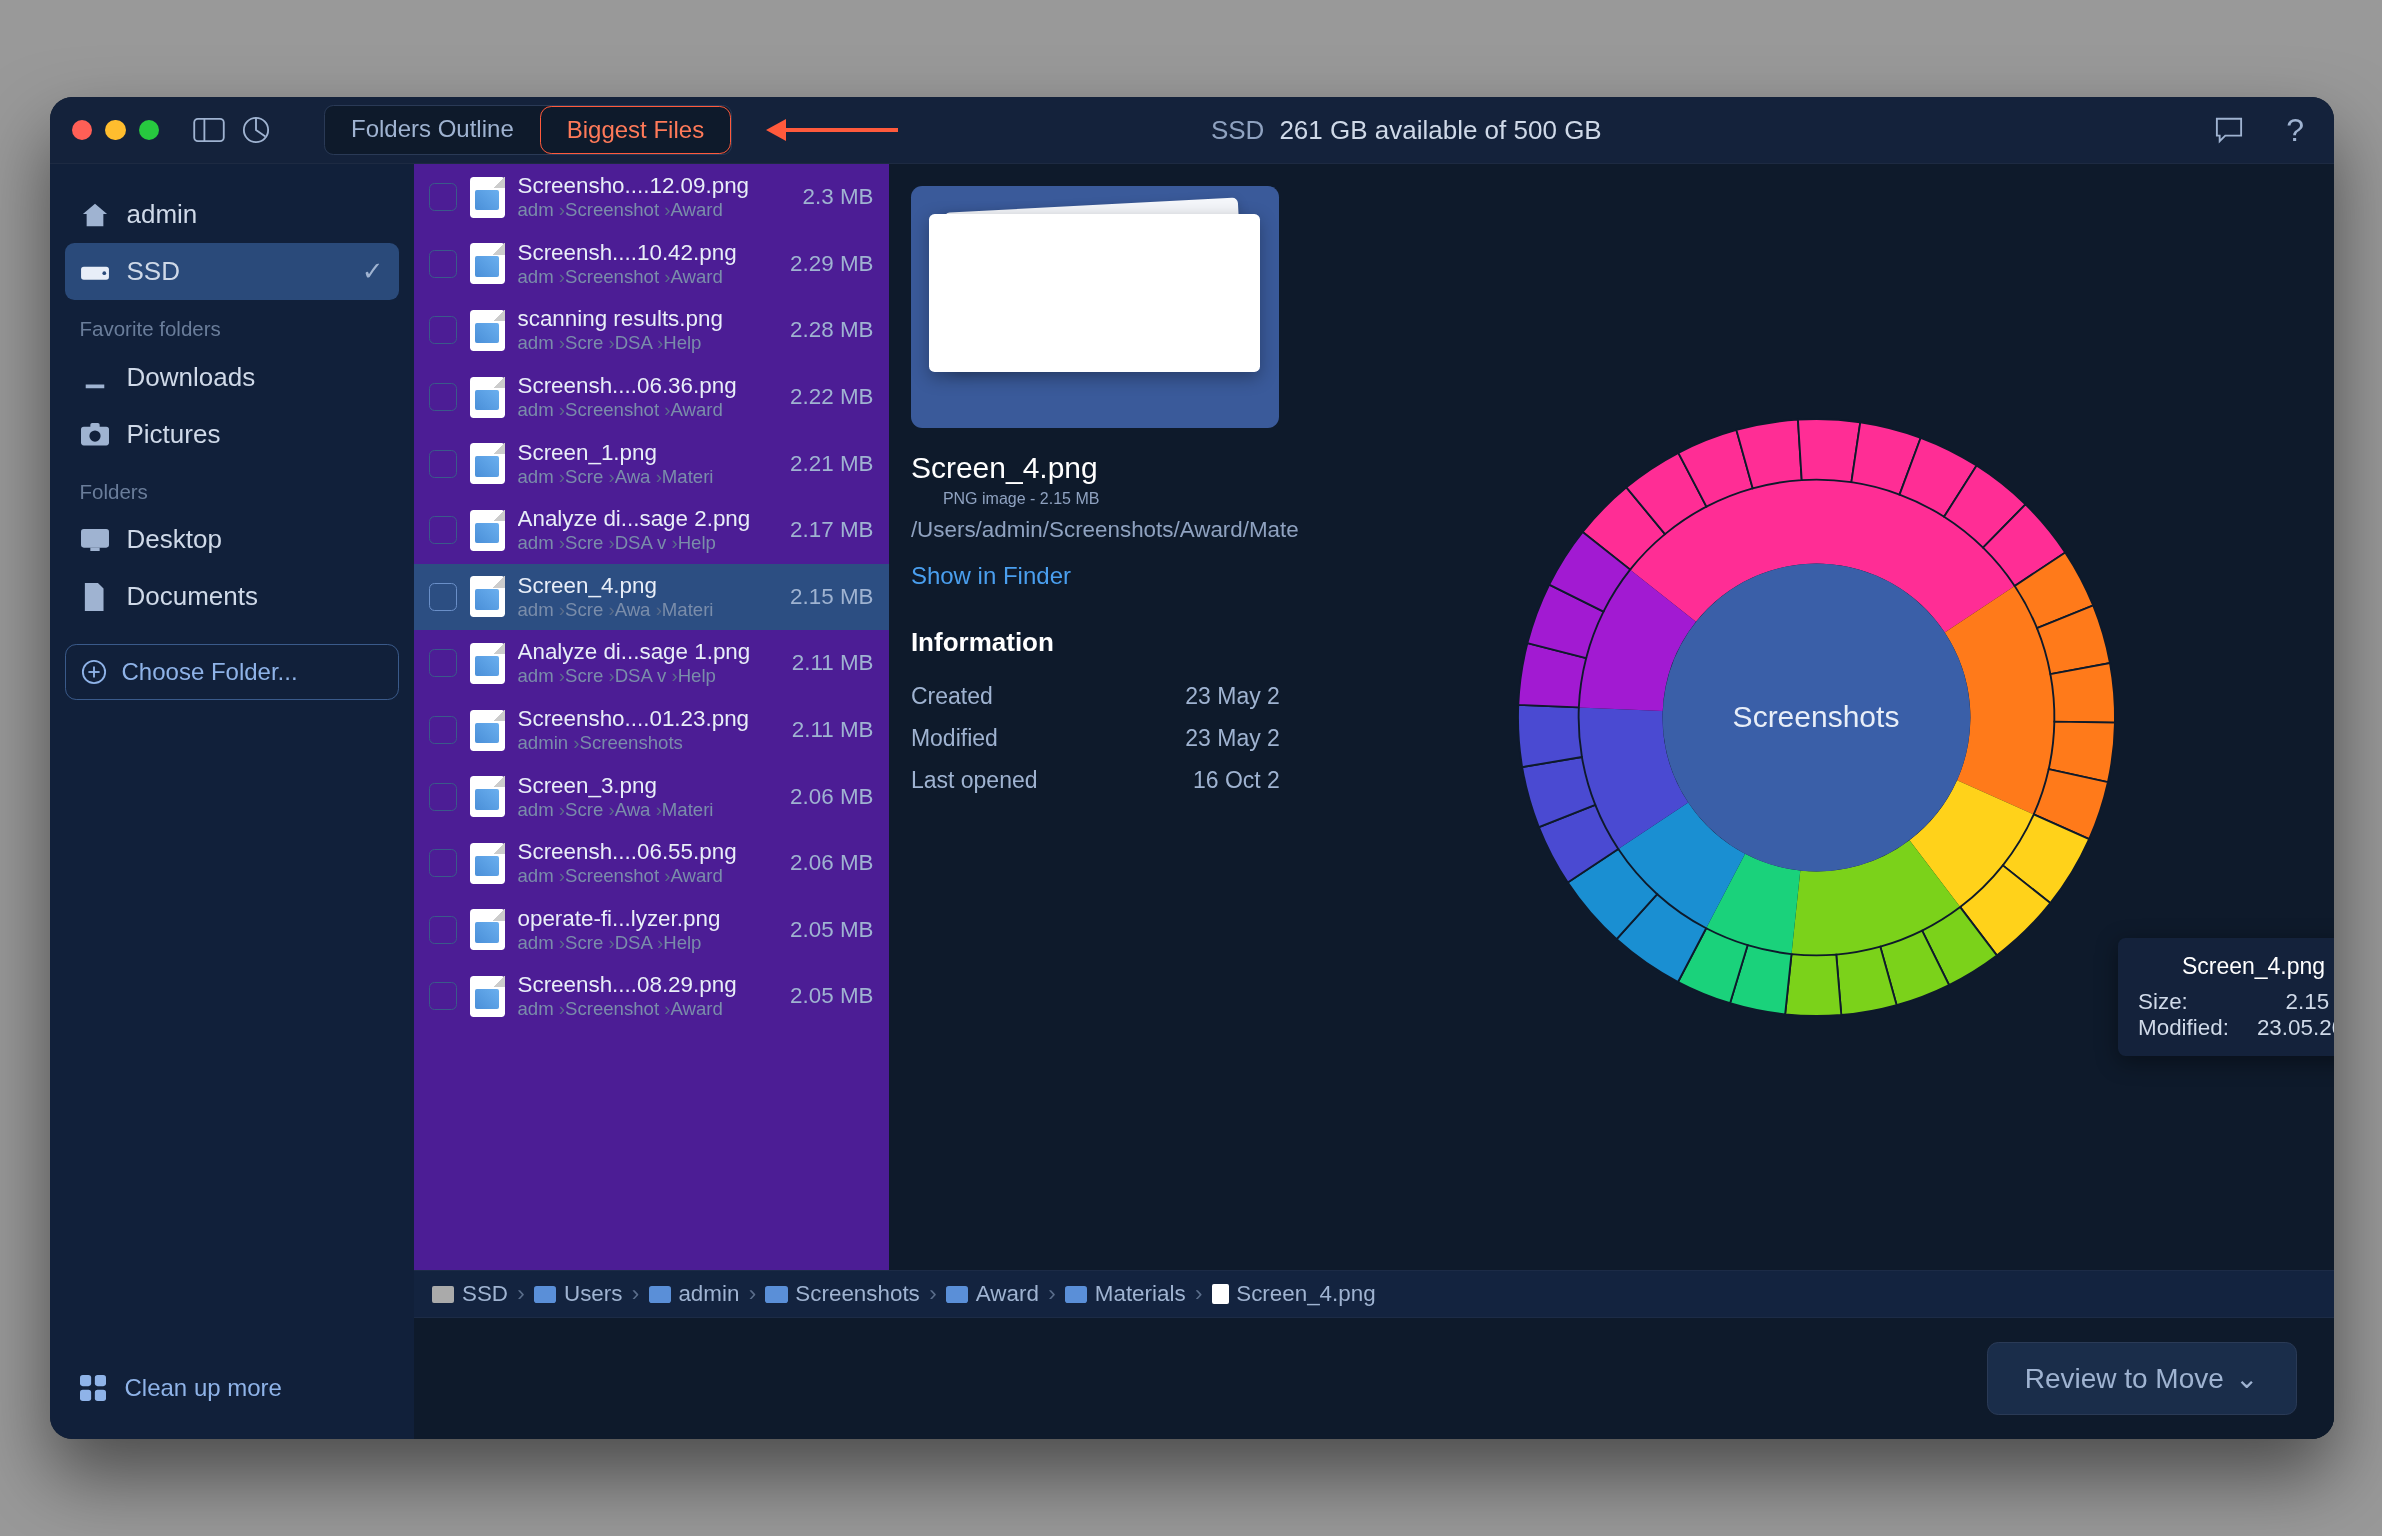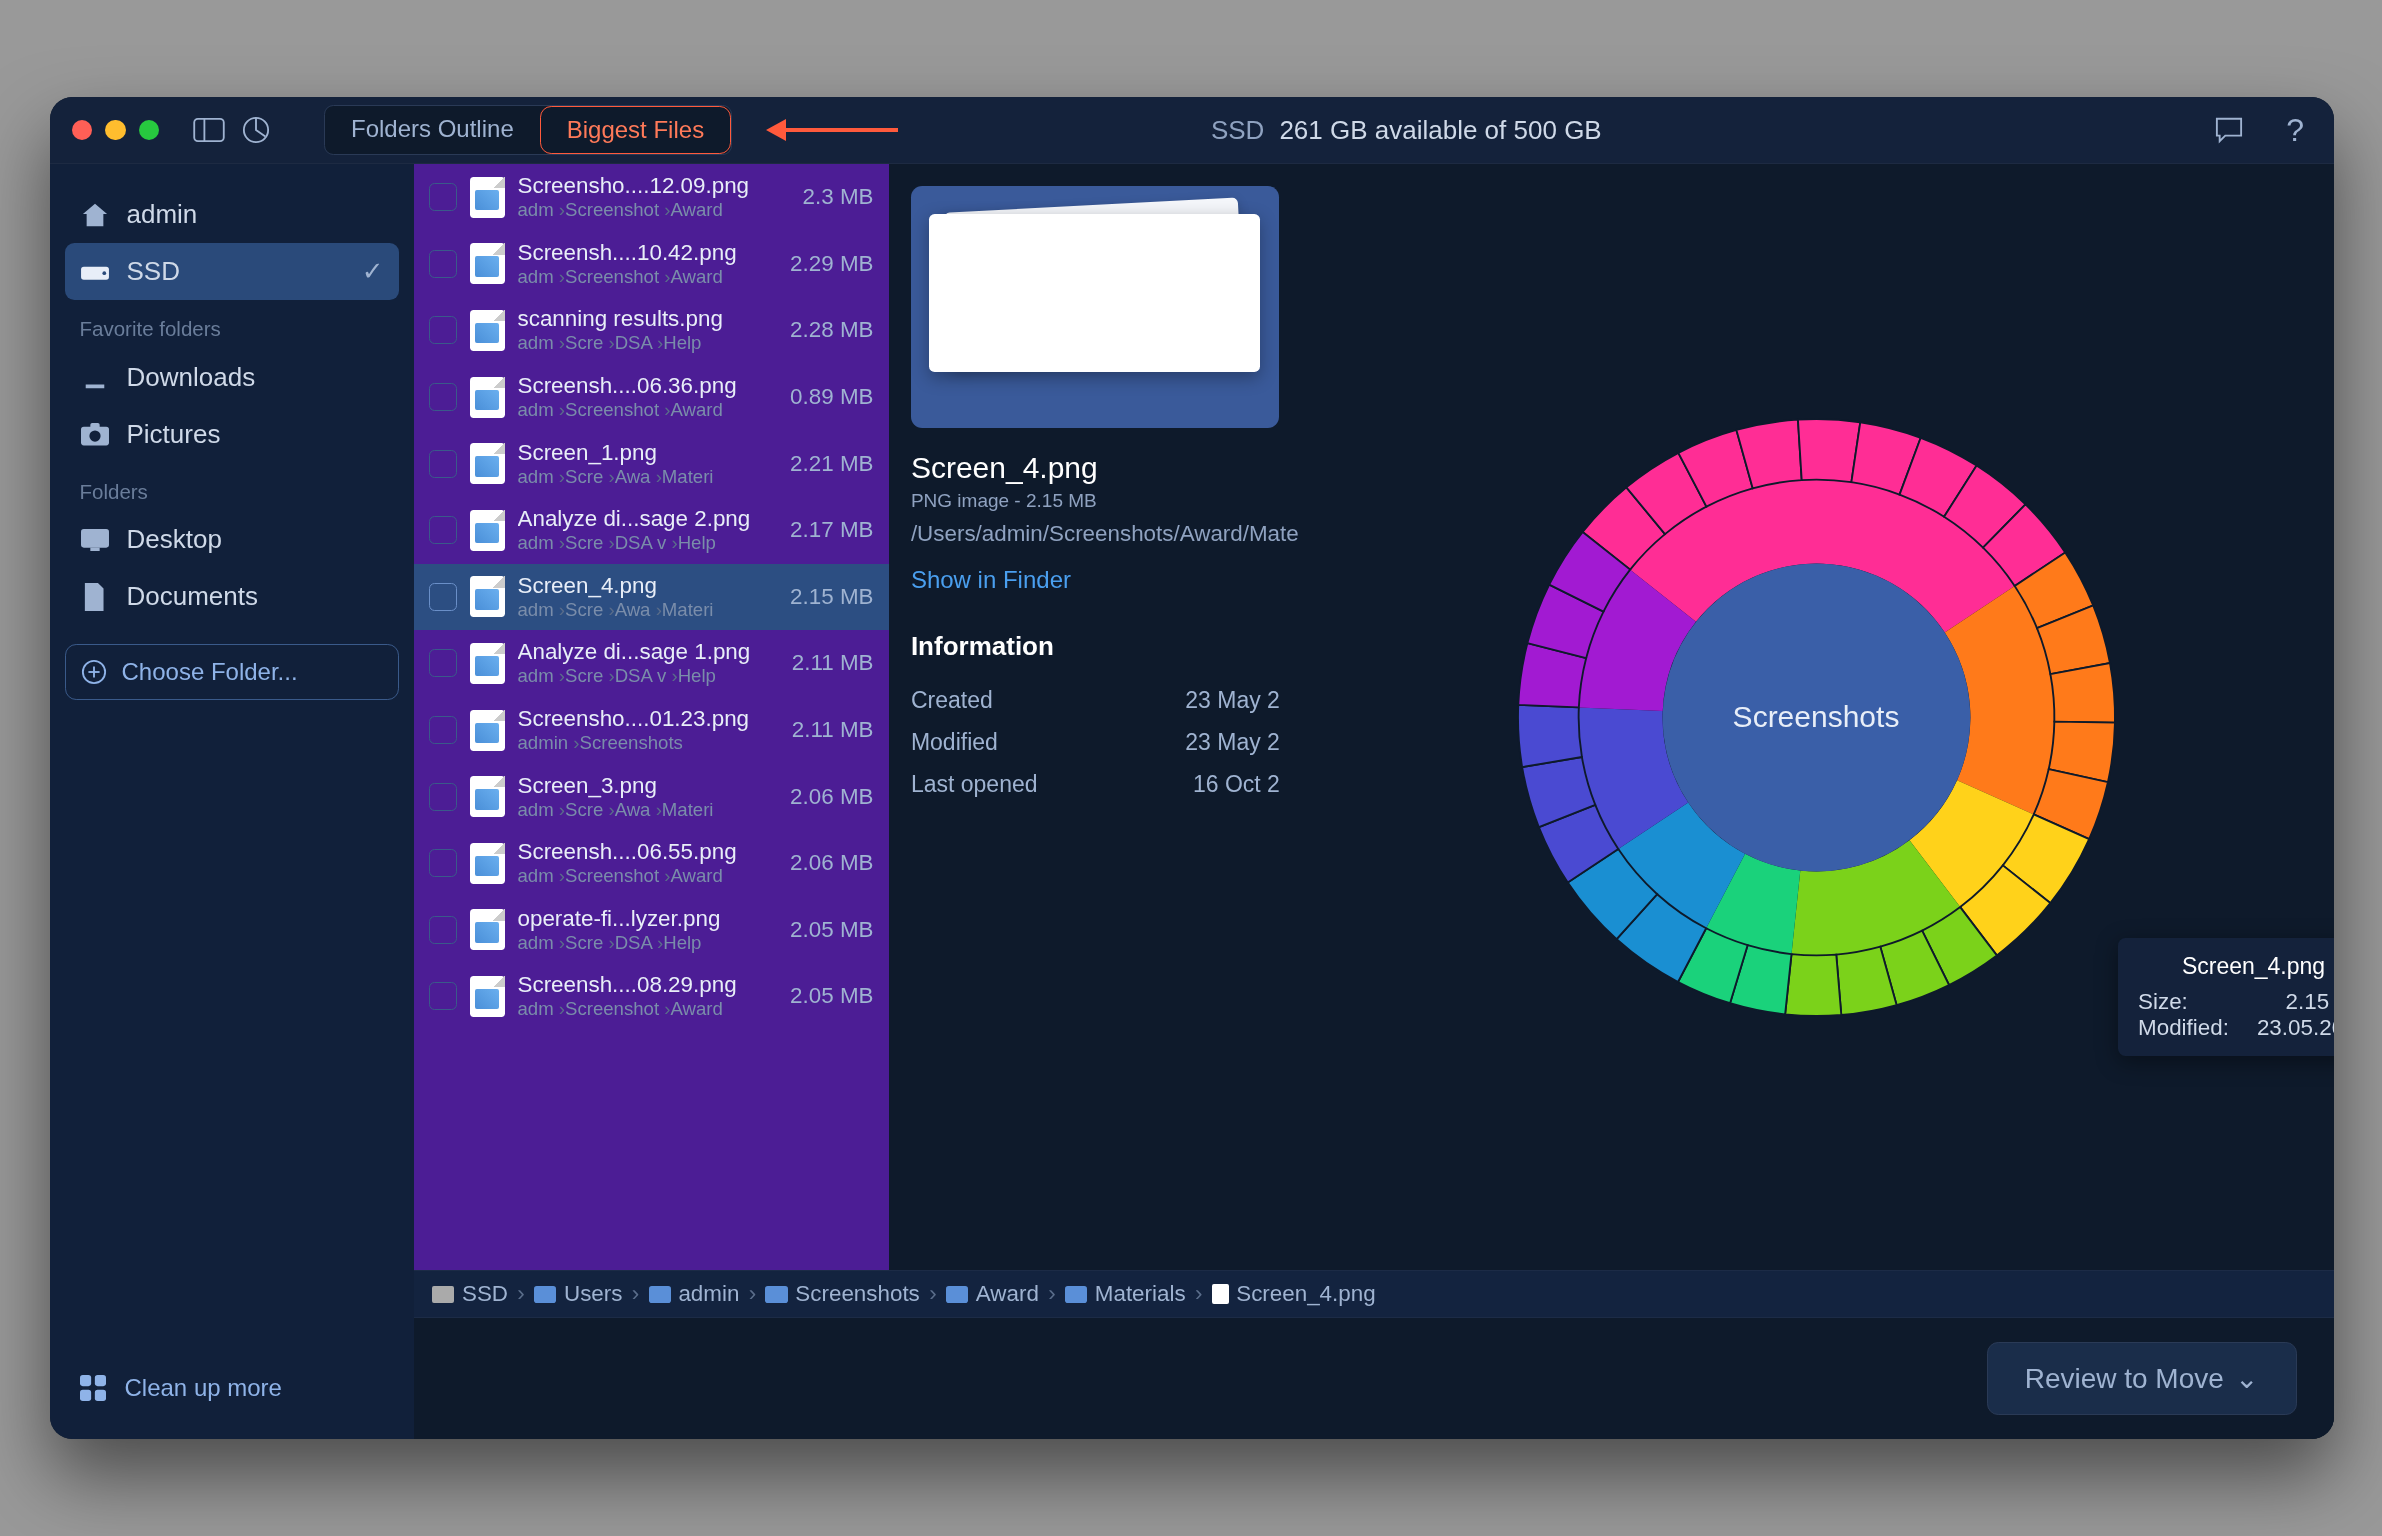--- a/index.html
+++ b/index.html
@@ -44,21 +44,21 @@
 .file-name { color: #e8eef8; font-size: 22.4px; white-space: nowrap; overflow: hidden; text-overflow: ellipsis; }
 .file-path { color: #7a8daa; font-size: 18.6px; white-space: nowrap; overflow: hidden; text-overflow: ellipsis; }
 .file-path span::after { content: " ›"; color: #5a6d8a; }
 .file-path span:last-child::after { content: ""; }
 .file-size { color: #9fb3d1; font-size: 22.4px; flex-shrink: 0; width: 103px; text-align: right; }
 .detail { width: 410px; padding: 22.4px 18.6px 0 22.4px; color: #cfd9e8; overflow: hidden; }
 .preview { width: 368px; height: 242px; background: #3a5a9a; border-radius: 11.2px; margin-bottom: 22.4px; position: relative; overflow: hidden; }
 .preview-inner { position: absolute; inset: 28px 18.6px 56px 18.6px; background: #fff; border-radius: 5.6px; box-shadow: 0 5.6px 17px rgba(0,0,0,.3); }
 .preview-inner2 { position: absolute; inset: 18.6px 37px 65px 37px; background: #f4f6fa; border-radius: 5.6px; transform: rotate(-3deg); box-shadow: 0 3.7px 11.2px rgba(0,0,0,.2); }
 .d-title { font-size: 30px; color: #fff; margin-bottom: 5.6px; }
-.d-sub { font-size: 19px; color: #8fa2c0; margin-bottom: 5.6px; }
+.d-sub { font-size: 16px; color: #8fa2c0; margin-bottom: 5.6px; margin-left: 32px; }
 .d-path { font-size: 22.4px; color: #8fa2c0; margin-bottom: 17px; line-height: 1.4; }
 .d-link { color: #4a9fef; font-size: 24px; cursor: pointer; margin-bottom: 37px; display: block; }
 .d-section { font-size: 26px; font-weight: 600; color: #fff; margin-bottom: 17px; margin-top: 22px; }
 .d-row { display: flex; justify-content: space-between; font-size: 23px; color: #9fb3d1; padding: 7.5px 0; }
 .chart-area { flex: 1; position: relative; display: flex; align-items: center; justify-content: center; }
 .sunburst { width: 653px; height: 653px; }
 .sb-center-text { position: absolute; top: 50%; left: 50%; transform: translate(-50%, -50%); color: #e8eef8; font-size: 30px; }
 .tooltip { position: absolute; right: -56px; bottom: 214px; background: #14223b; border-radius: 7.5px; padding: 15px 20.5px; color: #cfd9e8; font-size: 22.4px; min-width: 252px; box-shadow: 0 5.6px 22.4px rgba(0,0,0,.4); }
 .tooltip .tt-title { color: #fff; text-align: center; margin-bottom: 9.3px; font-size: 23px; }
 .tooltip .tt-row { display: flex; justify-content: space-between; gap: 28px; }
@@ -230,21 +230,21 @@
     </div>
     <div class="file-size">2.28 MB</div>
             </div>
             <div class="file-row">
     <div class="chk"></div>
     <div class="fileicon"></div>
     <div class="file-txt">
       <div class="file-name">Screensh....06.36.png</div>
       <div class="file-path"><span>adm</span><span>Screenshot</span><span>Award</span></div>
     </div>
-    <div class="file-size">0.89 MB</div>
+    <div class="file-size">2.22 MB</div>
             </div>
             <div class="file-row">
     <div class="chk"></div>
     <div class="fileicon"></div>
     <div class="file-txt">
       <div class="file-name">Screen_1.png</div>
       <div class="file-path"><span>adm</span><span>Scre</span><span>Awa</span><span>Materi</span></div>
     </div>
     <div class="file-size">2.21 MB</div>
             </div>

